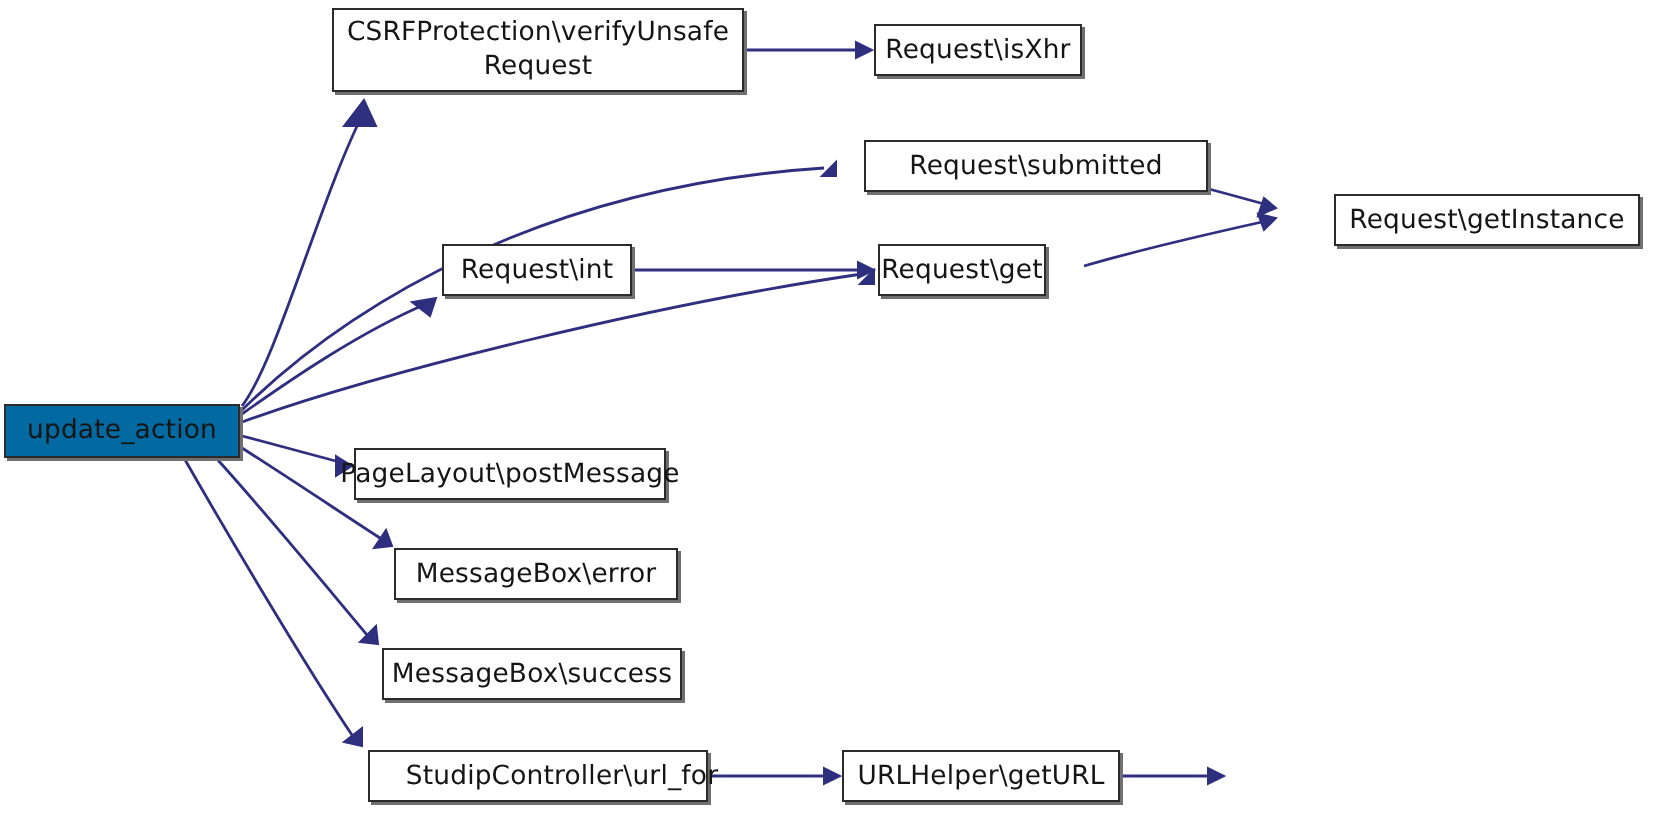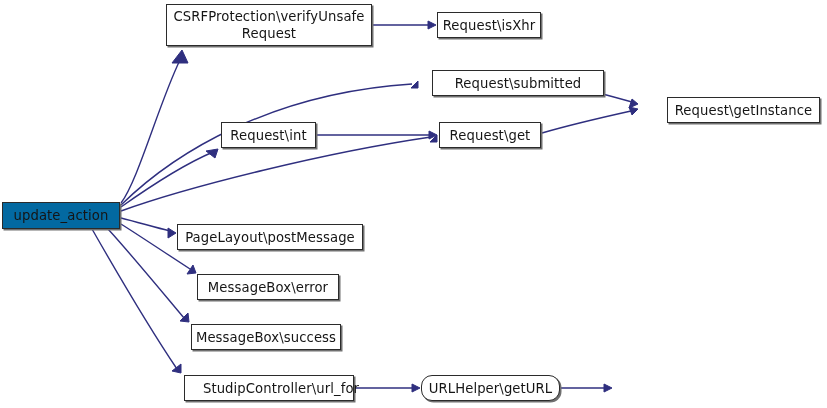--- a/index.html
+++ b/index.html
@@ -83,19 +83,19 @@
       <path d="M 561,388 L 605,388" fill="none" stroke="#2f2f7f" stroke-width="1.4"></path>
       <polygon points="612,388 604,392 604,384" fill="#2f2f7f" stroke="#2f2f7f" stroke-width="1"></polygon>
     </svg>
 <div class="gnode current" style="left: 2px; top: 202px; width: 118px; height: 27px;">update_action</div>
     <div class="gnode two-line" style="left: 166px; top: 4px; width: 206px; height: 42px;">CSRFProtection\verifyUnsafe
 Request</div>
     <div class="gnode" style="left: 437px; top: 12px; width: 104px; height: 26px;">Request\isXhr</div>
     <div class="gnode" style="left: 432px; top: 70px; width: 172px; height: 26px;">Request\submitted</div>
     <div class="gnode" style="left: 639px; top: 97px; width: 153px; height: 26px; margin-left: 28px;">Request\getInstance</div>
     <div class="gnode" style="left: 221px; top: 122px; width: 95px; height: 26px;">Request\int</div>
-    <div class="gnode" style="left: 439px; top: 122px; width: 102px; height: 26px;">Request\get</div>
-    <div class="gnode" style="left: 177px; top: 224px; width: 186px; height: 26px;">PageLayout\postMessage</div>
+    <div class="gnode" style="left: 439px; top: 122px; width: 84px; height: 26px;">Request\get</div>
+    <div class="gnode" style="left: 177px; top: 224px; width: 156px; height: 26px;">PageLayout\postMessage</div>
     <div class="gnode" style="left: 197px; top: 274px; width: 142px; height: 26px;">MessageBox\error</div>
     <div class="gnode" style="left: 191px; top: 324px; width: 150px; height: 26px;">MessageBox\success</div>
     <div class="gnode" style="left: 184px; top: 375px; width: 170px; height: 26px; padding-left: 24px;">StudipController\url_for</div>
-    <div class="gnode" style="left: 421px; top: 375px; width: 139px; height: 26px; border-radius: 11px;">URLHelper\getURL</div>
+    <div class="gnode" style="left: 421px; top: 375px; width: 139px; height: 26px;">URLHelper\getURL</div>
   </div>
 
 </body></html>

